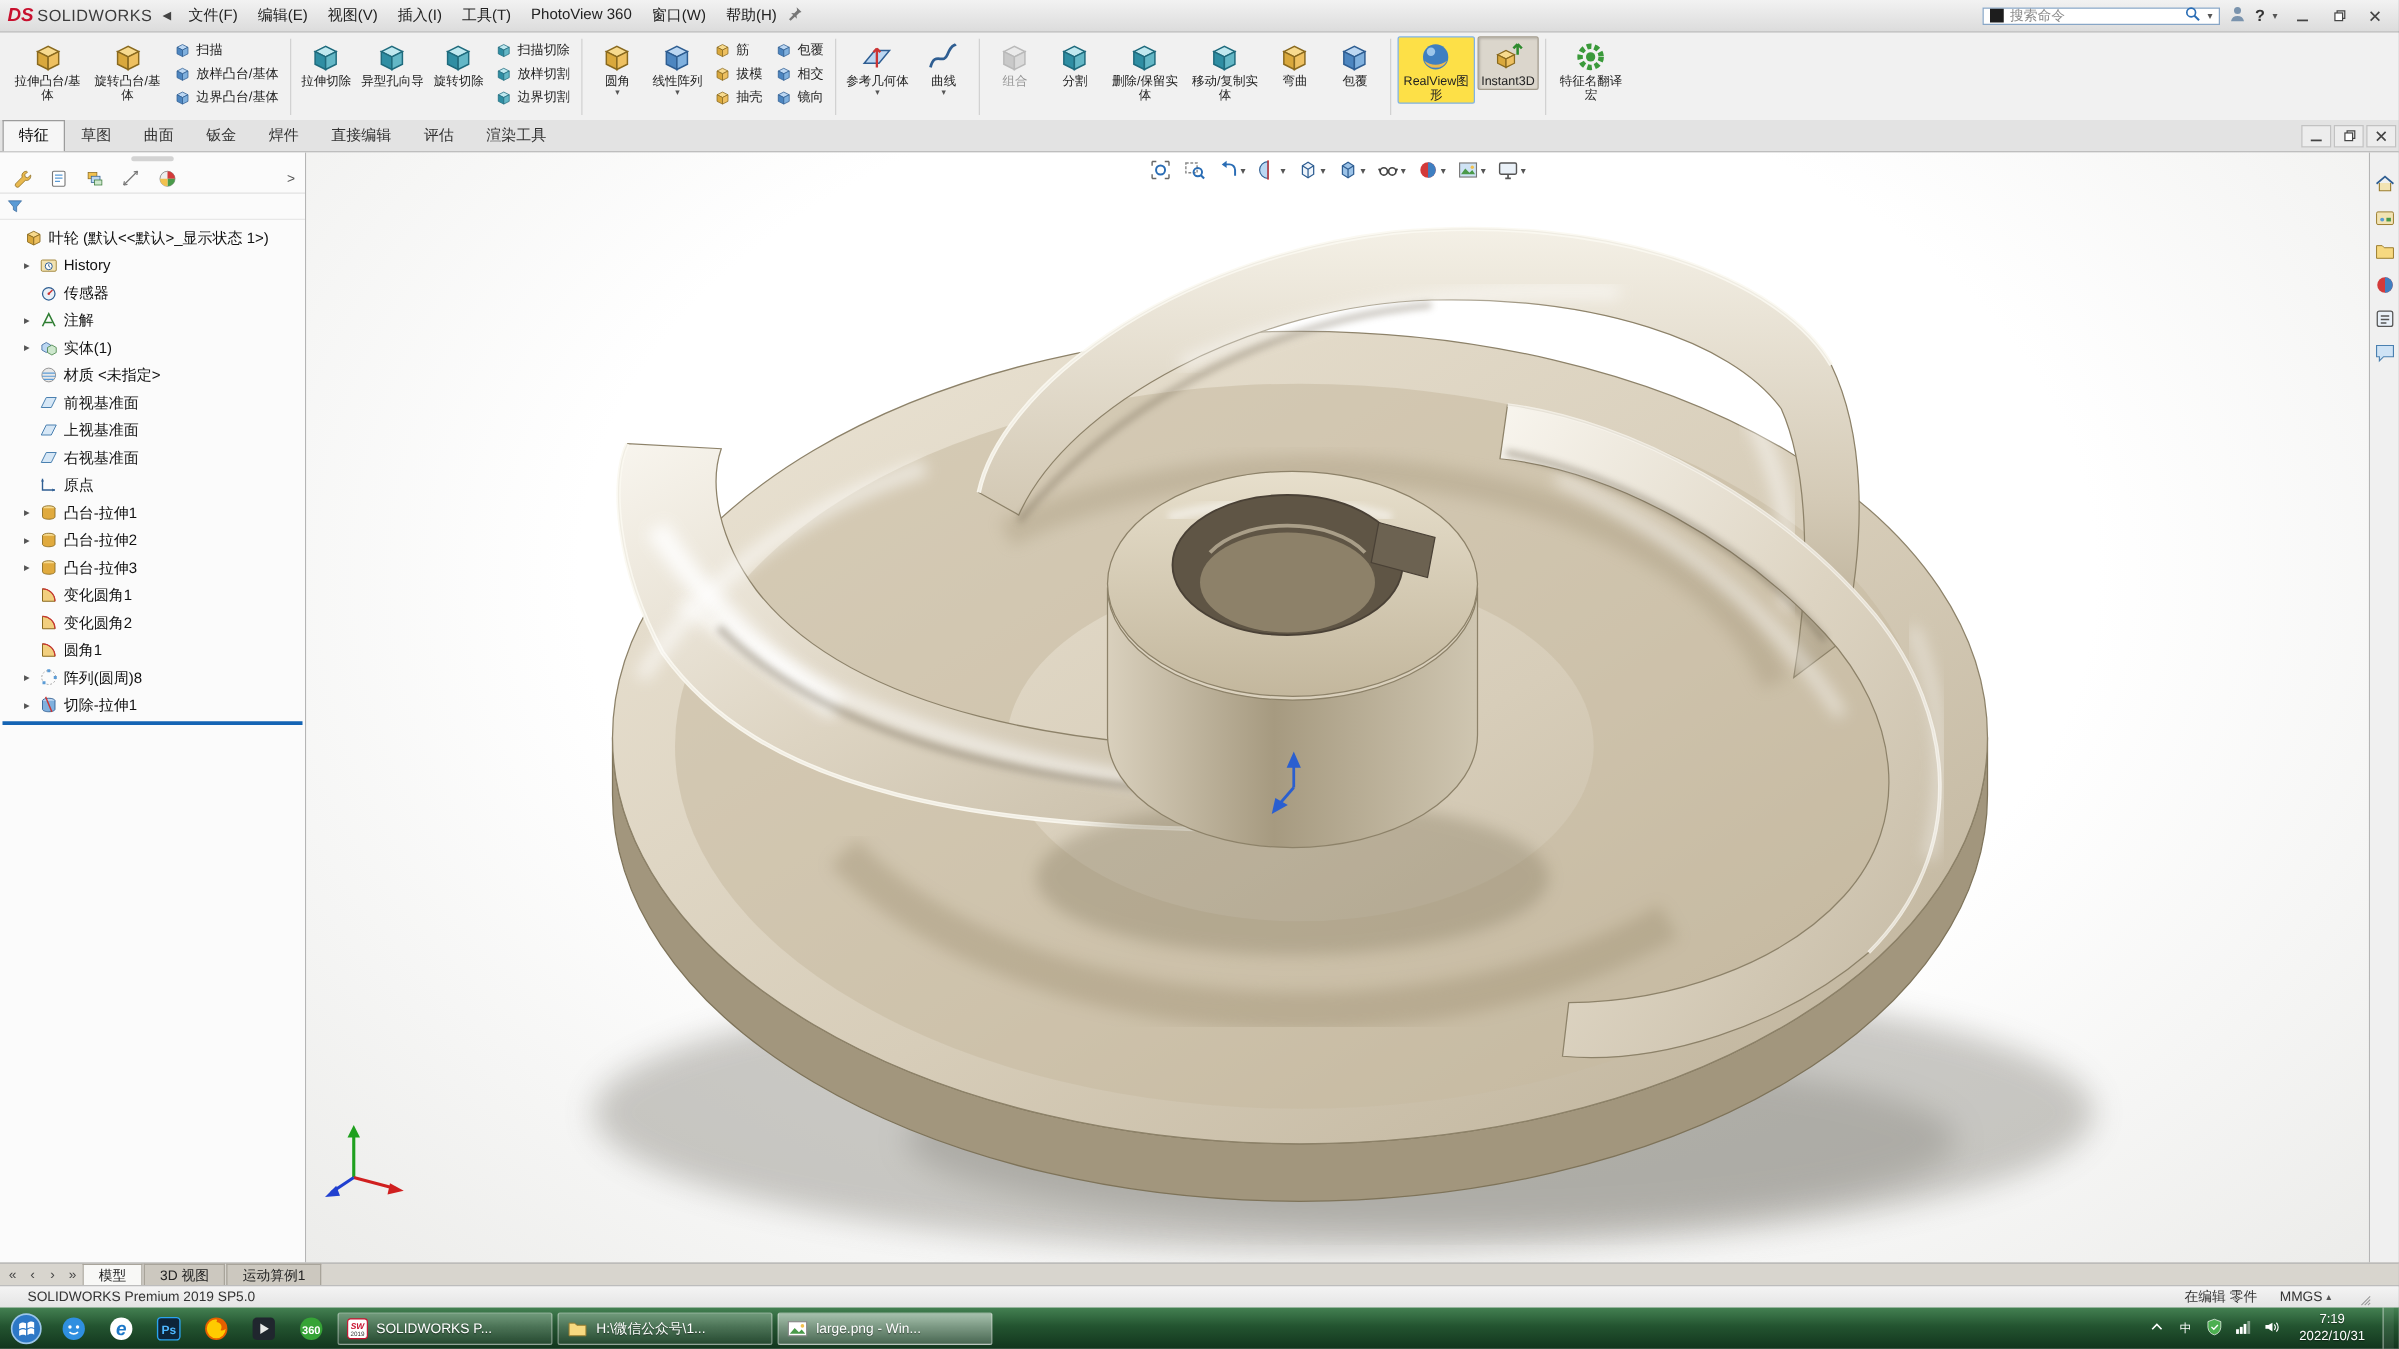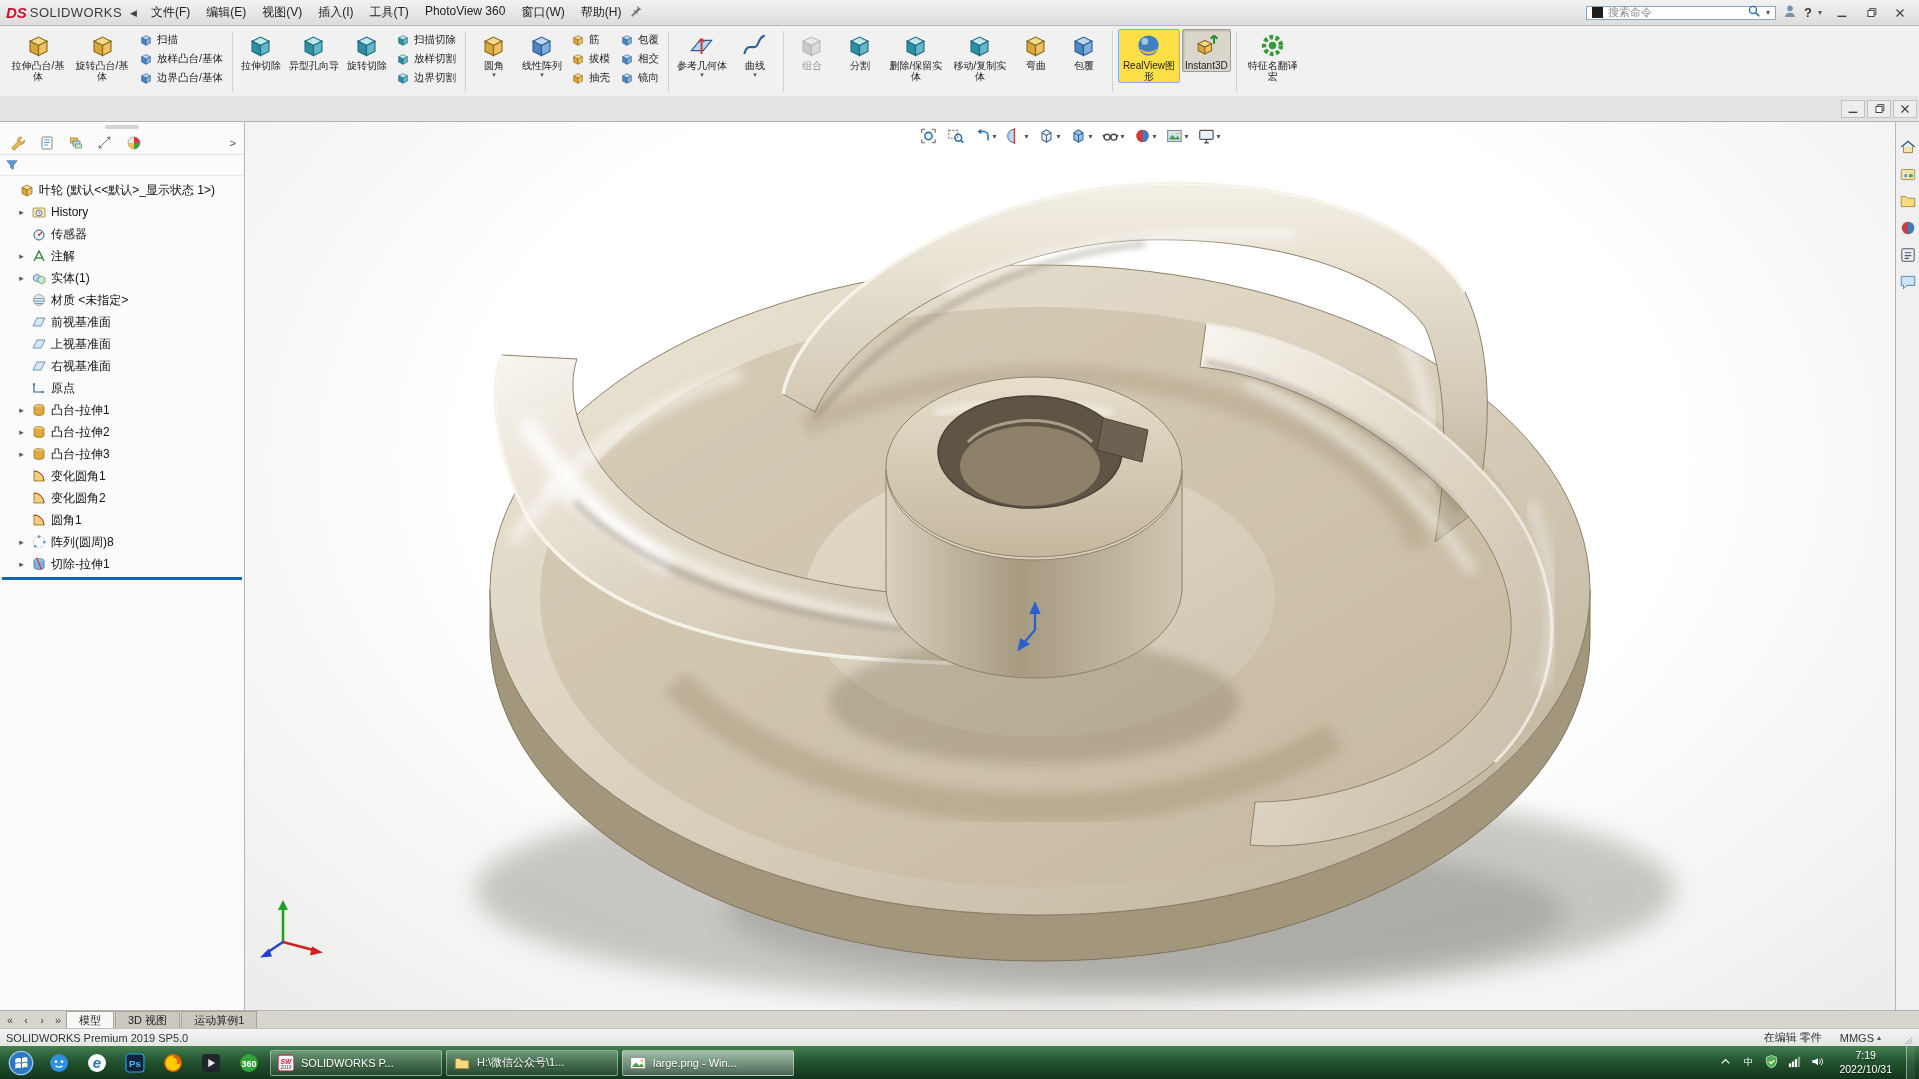--- a/index.html
+++ b/index.html
@@ -73,21 +73,21 @@
   .rs-btn{width:18px;height:18px}
 
   
   #bottombar{position:absolute;top:1010px;left:0;right:0;height:18px;background:#d8d5ce;border-top:1px solid #b3b3b3;display:flex;align-items:flex-end;padding-left:2px}
   .bt-nav{width:16px;height:16px;display:flex;align-items:center;justify-content:center;color:#444;font-size:11px}
   .bt-tab{padding:0 12px;height:17px;display:flex;align-items:center;font-size:11px;color:#222;background:#ccc8bf;border:1px solid #a8a49a;border-bottom:none;margin-right:1px}
   .bt-tab.active{background:#f8f8f6}
 
   
   #statusbar{position:absolute;top:1028px;left:0;right:0;height:18px;background:linear-gradient(#f4f4f4,#e4e4e4);
-    border-top:1px solid #bdbdbd;display:flex;align-items:center;padding:0 6px;font-size:11px;color:#333}
+    border-top:1px solid #bdbdbd;display:flex;align-items:center;padding:0 22px;font-size:11px;color:#333}
   .sb-right{margin-left:auto;display:flex;align-items:center;gap:18px}
   .sb-units{display:flex;align-items:center;gap:3px}
   .sb-grip{width:14px;height:14px}
 
   
   #taskbar{position:absolute;top:1046px;left:0;right:0;height:33px;
     background:linear-gradient(180deg,#3f7c4e 0%,#23542f 45%,#133category 100%);
     background:linear-gradient(180deg,#448152 0%,#235430 45%,#12351d 100%);
     display:flex;align-items:center;padding:0 0 0 2px}
   .tk-quick{width:38px;height:30px;display:flex;align-items:center;justify-content:center}
@@ -496,20 +496,30 @@
               <circle cx="8" cy="8" r="5" fill="none" stroke="#3a9a3a" stroke-width="2.6" stroke-dasharray="2.2 1.4"></circle>
               <circle cx="8" cy="8" r="2.2" fill="#3a9a3a"></circle>
             </svg>
           </span>
           <span class="rb-label">特征名翻译宏</span>
         </div>
       </div>
     </div>
 
   <div id="tabrow">
+    <div id="cmdtabs" style="display:flex">
+        <span class="cmd-tab active">特征</span>
+        <span class="cmd-tab">草图</span>
+        <span class="cmd-tab">曲面</span>
+        <span class="cmd-tab">钣金</span>
+        <span class="cmd-tab">焊件</span>
+        <span class="cmd-tab">直接编辑</span>
+        <span class="cmd-tab">评估</span>
+        <span class="cmd-tab">渲染工具</span>
+      </div>
     <div id="docwin">
         <span class="dwc">
           <span class="ic ic14">
             <svg viewBox="0 0 16 16">
               <rect x="3" y="11" width="10" height="1.6" fill="#444"></rect>
             </svg>
           </span>
         </span>
         <span class="dwc">
           <span class="ic ic14">

